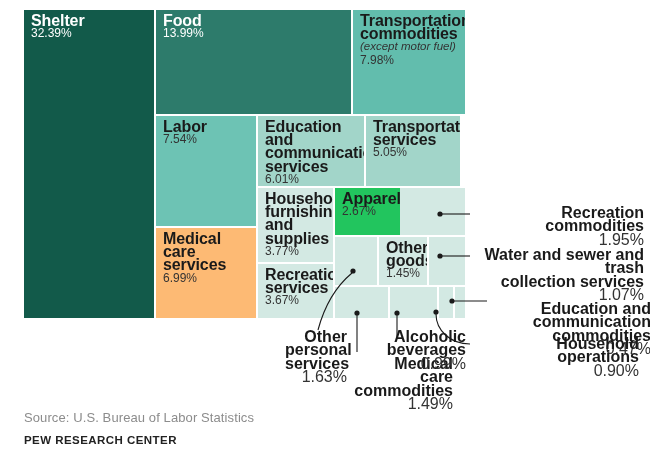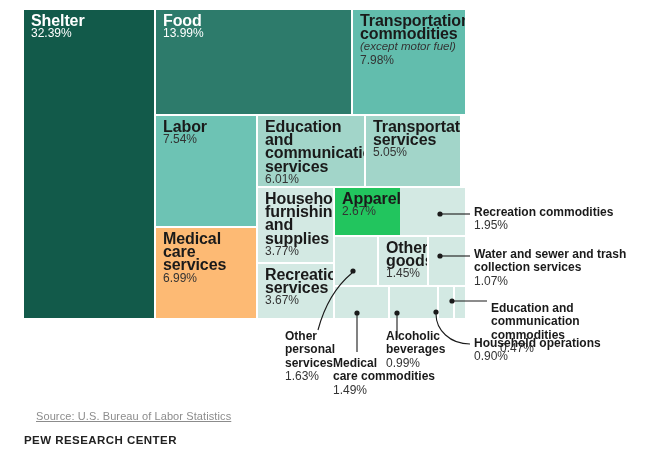--- a/index.html
+++ b/index.html
@@ -49,23 +49,24 @@
     font-size: 12px;
     font-weight: normal;
     display: block;
   }
   .tile.dark .tname, .tile.dark .tval, .tile.dark .tnote { color: #ffffff; }
   .tile.light .tname { color: #1a1a1a; }
   .tile.light .tval, .tile.light .tnote { color: #333333; }
 
   .callout {
     position: absolute;
-    font-size: 12px;
+    font-size: 16px;
     line-height: 13.4px;
     color: #1a1a1a;
+    text-align: right;
   }
   .callout .cname {
     font-weight: bold;
     display: block;
     white-space: pre-line;
   }
   .callout .cval {
     font-weight: normal;
     display: block;
     color: #333333;
@@ -75,26 +76,25 @@
   #leaders {
     position: absolute;
     left: 0; top: 0;
     width: 650px;
     height: 454px;
     pointer-events: none;
   }
 
   .footer-source {
     position: absolute;
-    left: 36px;
+    left: 24px;
     top: 410px;
-    font-size: 11px;
+    font-size: 13px;
     color: #8c8c8c;
     letter-spacing: 0.1px;
-    text-decoration: underline;
   }
   .footer-brand {
     position: absolute;
     left: 24px;
     top: 434px;
     font-size: 11.5px;
     font-weight: bold;
     color: #222222;
     letter-spacing: 0.45px;
   }

